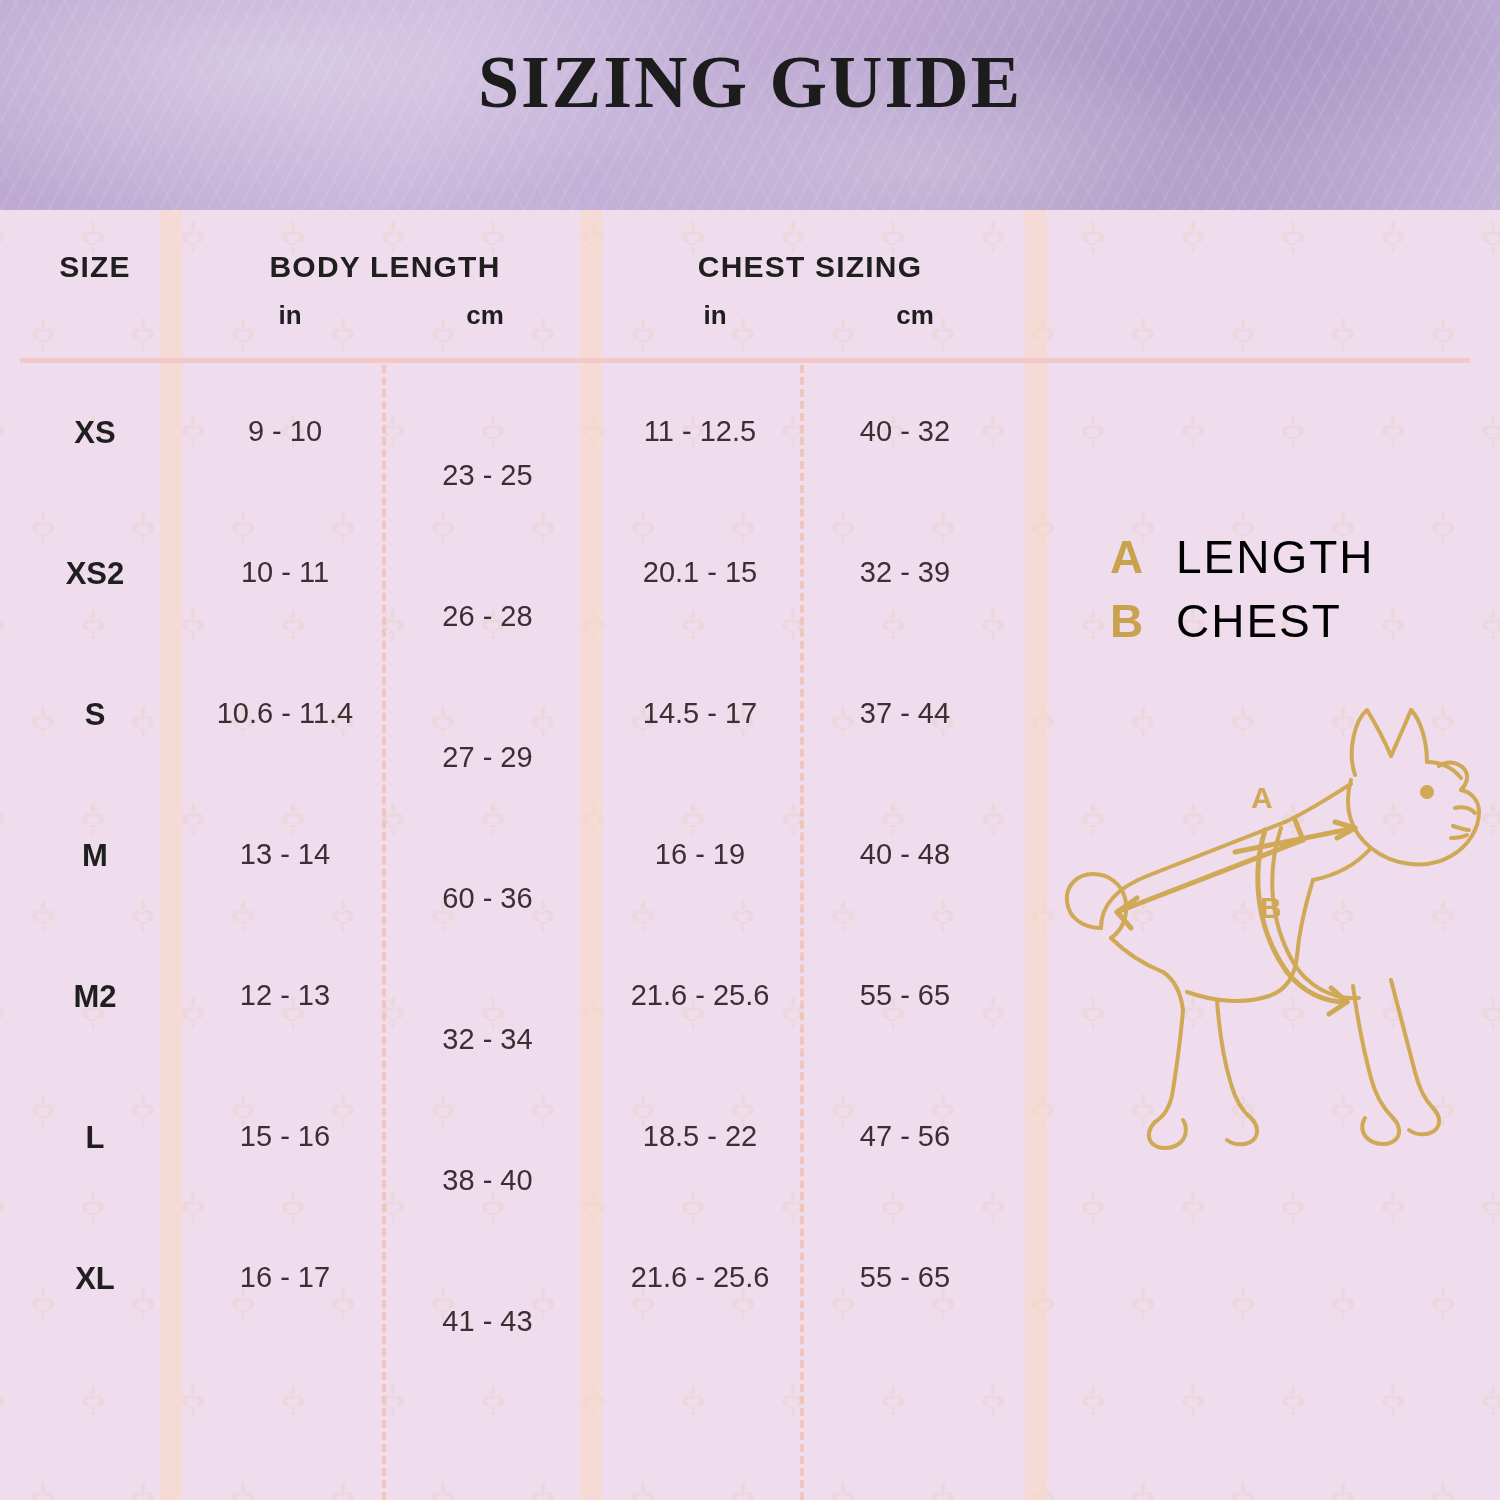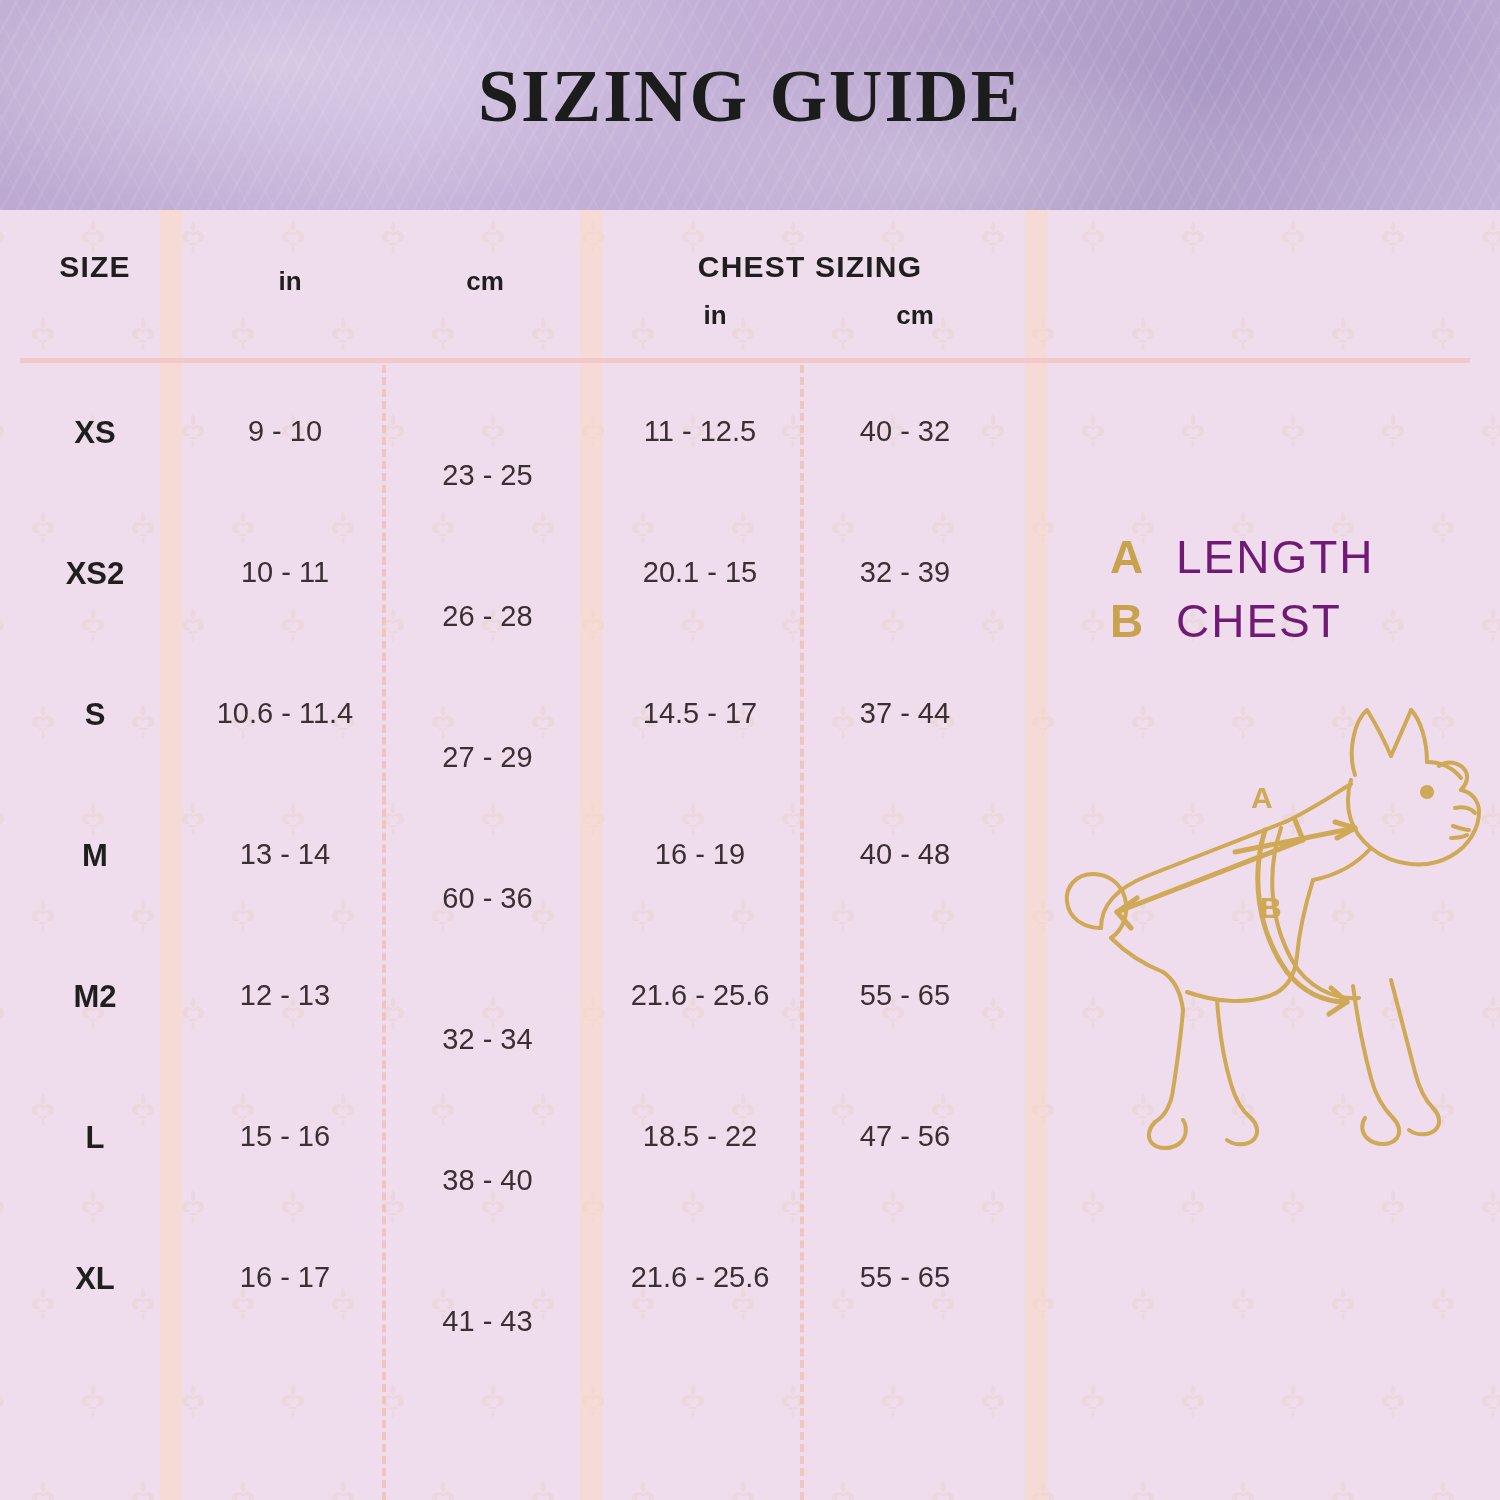--- a/index.html
+++ b/index.html
@@ -30,21 +30,21 @@
   .banner::after {
     content: "";
     position: absolute; inset: 0;
     background:
       repeating-linear-gradient(118deg, rgba(255,255,255,0.07) 0px, rgba(255,255,255,0.07) 3px, rgba(0,0,0,0) 3px, rgba(0,0,0,0) 14px),
       repeating-linear-gradient(62deg, rgba(255,255,255,0.05) 0px, rgba(255,255,255,0.05) 2px, rgba(0,0,0,0) 2px, rgba(0,0,0,0) 22px);
     pointer-events: none;
   }
   .banner-title {
     position: absolute;
-    top: 54px; left: 0; width: 1500px;
+    top: 40px; left: 0; width: 1500px;
     text-align: center;
     font-family: "Liberation Serif", serif;
     font-weight: bold;
     font-size: 74px;
     letter-spacing: 2px;
     color: #1c1c1c;
     z-index: 2;
   }
 
   
@@ -169,21 +169,21 @@
   }
   .legend-key {
     font-size: 46px;
     font-weight: bold;
     color: #c9a24e;
     width: 40px;
   }
   .legend-val {
     font-size: 46px;
     letter-spacing: 2px;
-    color: #701a75;
+    color: #000000;
   }
 
   
   .dog {
     position: absolute;
     top: 680px; left: 1055px;
     width: 430px; height: 480px;
     z-index: 4;
   }
   .dog svg { width: 100%; height: 100%; display: block; }
@@ -1292,20 +1292,21 @@
   </div>
 
   <div class="table">
 
     <div class="head-row">
       <div class="col-size">
         <div class="group-label">SIZE</div>
       </div>
 
       <div class="col-bl">
+        <div class="group-label">BODY LENGTH</div>
         <div class="unit-row">
           <div class="unit left">in</div>
           <div class="unit right">cm</div>
         </div>
       </div>
 
       <div class="col-cv">
         <div class="group-label">CHEST SIZING</div>
         <div class="unit-row">
           <div class="unit left">in</div>

